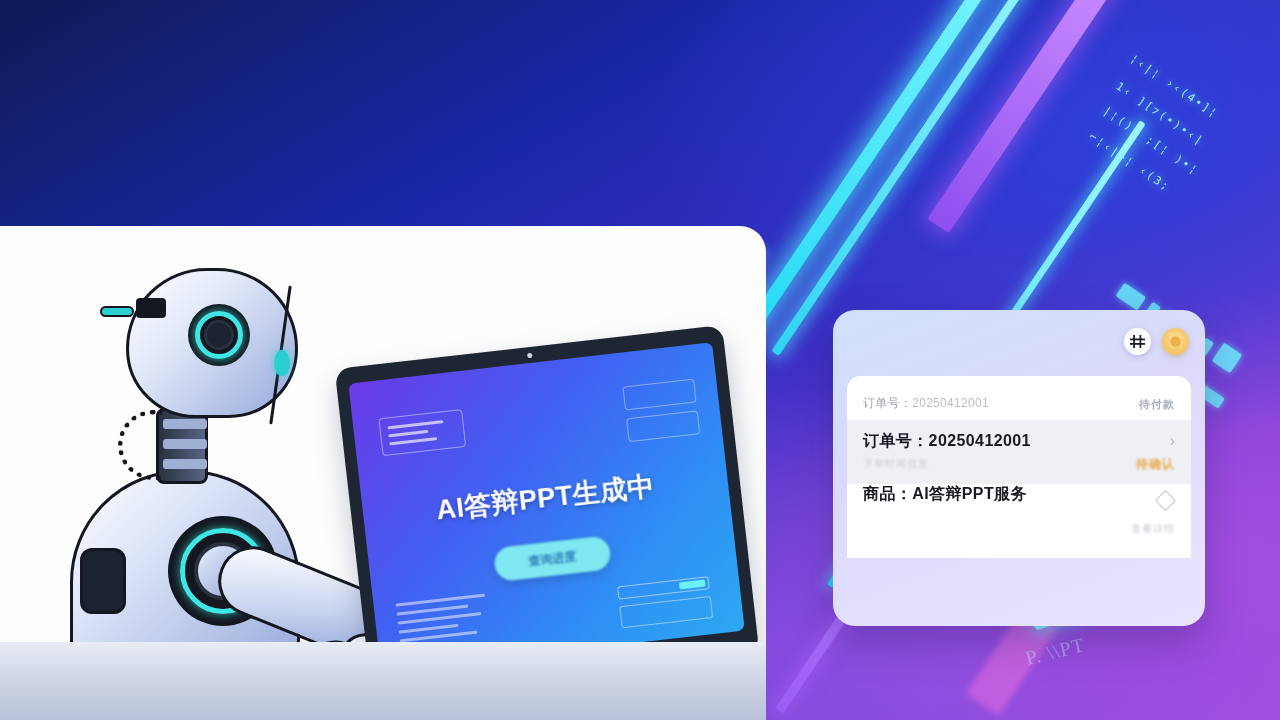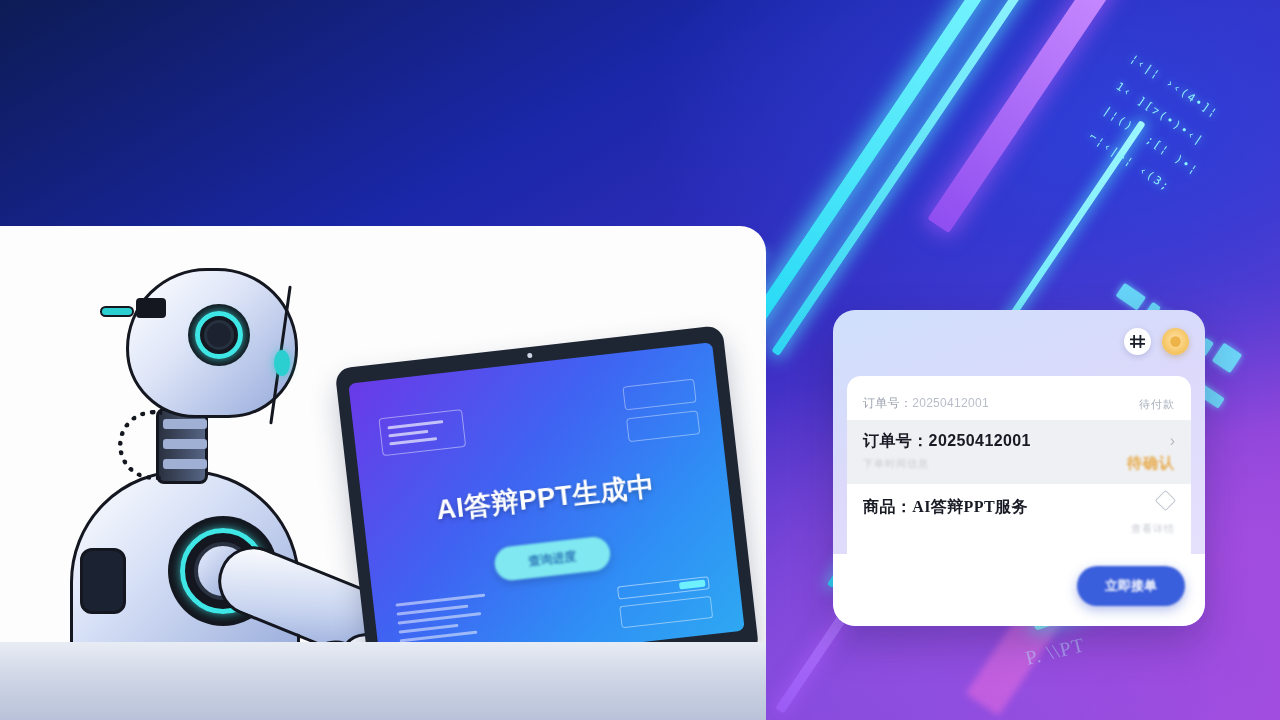--- a/index.html
+++ b/index.html
@@ -166,31 +166,31 @@
   .ticon.amber { background:radial-gradient(circle at 50% 45%,#ffe3a8,#f0b43c); box-shadow:0 2px 6px rgba(160,110,20,.3); }
   .ticon svg { display:block; }
 
   .innercard { position:absolute; left:14px; top:66px; width:344px; height:182px;
                background:#fff; border-radius:14px 14px 0 0; padding:14px 16px 0 16px; }
   .row-user { position:relative; }
   .user-line { font-size:17px; font-weight:bold; color:#1a1d26; letter-spacing:.5px; }
   .user-sub { font-size:12px; color:#9aa0ad; margin-top:5px; letter-spacing:.3px; }
   .user-sub b { color:#b8bdc8; font-weight:normal; filter:blur(.4px); }
   .user-right { position:absolute; right:0; top:2px; font-size:11px; color:#aab0bd;
-                filter:blur(.6px); letter-spacing:1px; }
+                filter:blur(.6px); letter-spacing:1px;font-weight:bold; }
 
   .row-order { position:relative; margin:8px -16px 0 -16px; padding:11px 16px 13px 16px;
                background:#eef0f3; }
   .order-line { font-size:16px; font-weight:bold; color:#181b24; letter-spacing:.4px; }
   .order-sub { font-size:10px; color:#c9ccd3; margin-top:5px; filter:blur(1px); letter-spacing:1px; }
   .order-chev { position:absolute; right:16px; top:12px; color:#b6bac4; font-size:16px; }
-  .order-badge { position:absolute; right:16px; bottom:11px; font-size:15px; color:#e8ab4e;
+  .order-badge { position:absolute; right:16px; bottom:11px; font-size:12px; color:#e8ab4e;
                  font-weight:bold; filter:blur(.9px); letter-spacing:1px; }
 
-  .row-goods { position:relative; padding-top:13px;font-family:Liberation Serif, serif; }
+  .row-goods { position:relative; padding-top:0; }
   .goods-line { font-size:16px; font-weight:bold; color:#181b24; letter-spacing:.4px; }
   .goods-diamond { position:absolute; right:2px; top:9px; width:15px; height:15px;
                    border:1.5px solid #c3c7d0; transform:rotate(45deg); border-radius:2px; }
   .goods-sub { position:absolute; right:0; top:38px; font-size:10px; color:#c6c9d1;
                filter:blur(1px); letter-spacing:1px; }
 
   .card-footer { position:absolute; left:0; bottom:0; width:372px; height:72px; background:#fff;
                  border-radius:0 0 22px 22px; }
   .pillbtn { position:absolute; right:20px; top:12px; width:108px; height:40px; border-radius:20px;
              background:#3a5fdc; color:#fff; font-size:13px; font-weight:bold;
@@ -340,18 +340,15 @@
         <div class="order-badge">待确认</div>
       </div>
 
       <div class="row-goods">
         <div class="goods-line"><span>商品：</span><span>AI答辩PPT服务</span></div>
         <div class="goods-diamond"></div>
         <div class="goods-sub">查看详情</div>
       </div>
     </div>
 
-    <div class="card-footer">
-      <button class="pillbtn">立即接单</button>
-    </div>
   </div>
 
 </div>
 
 </body></html>

